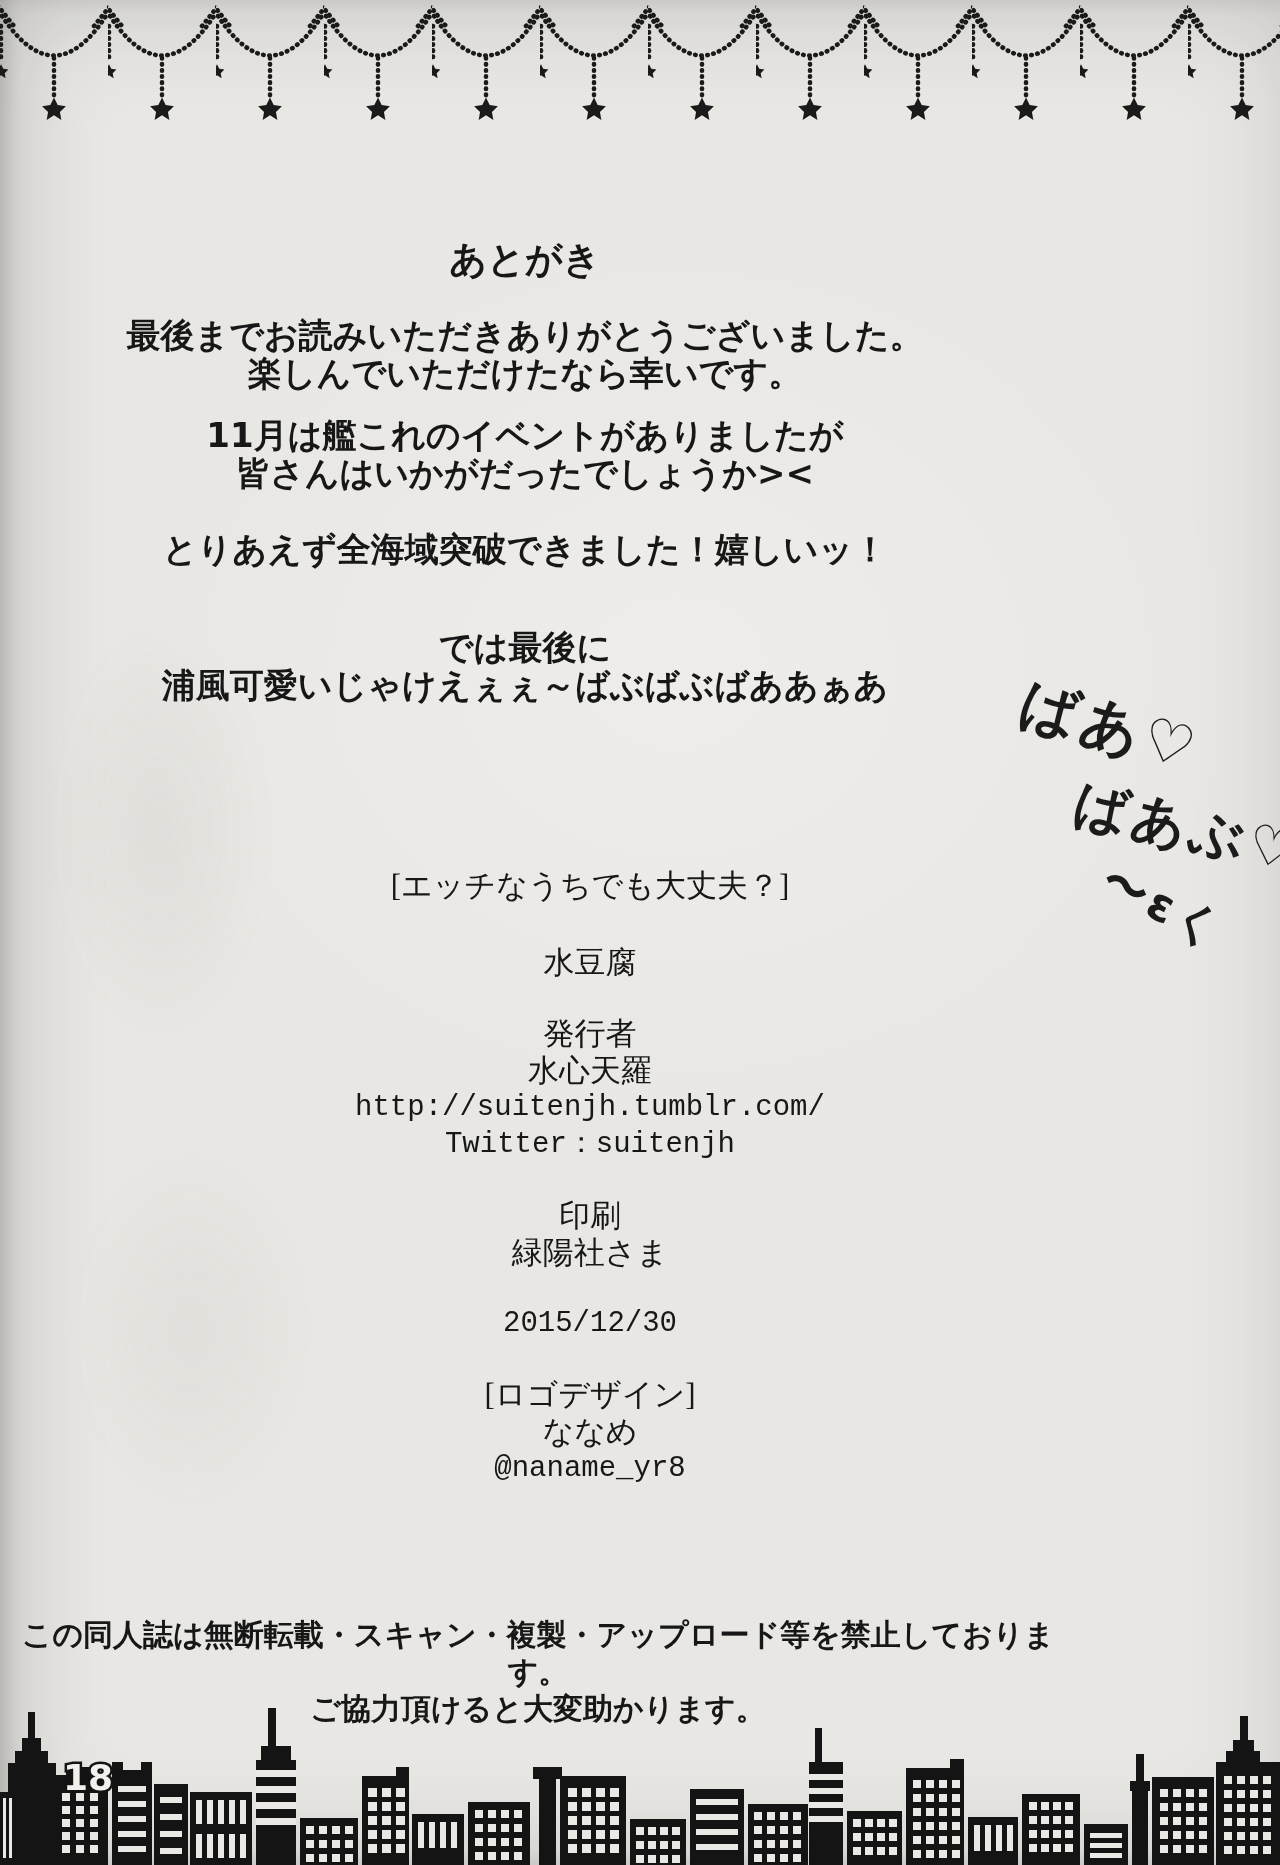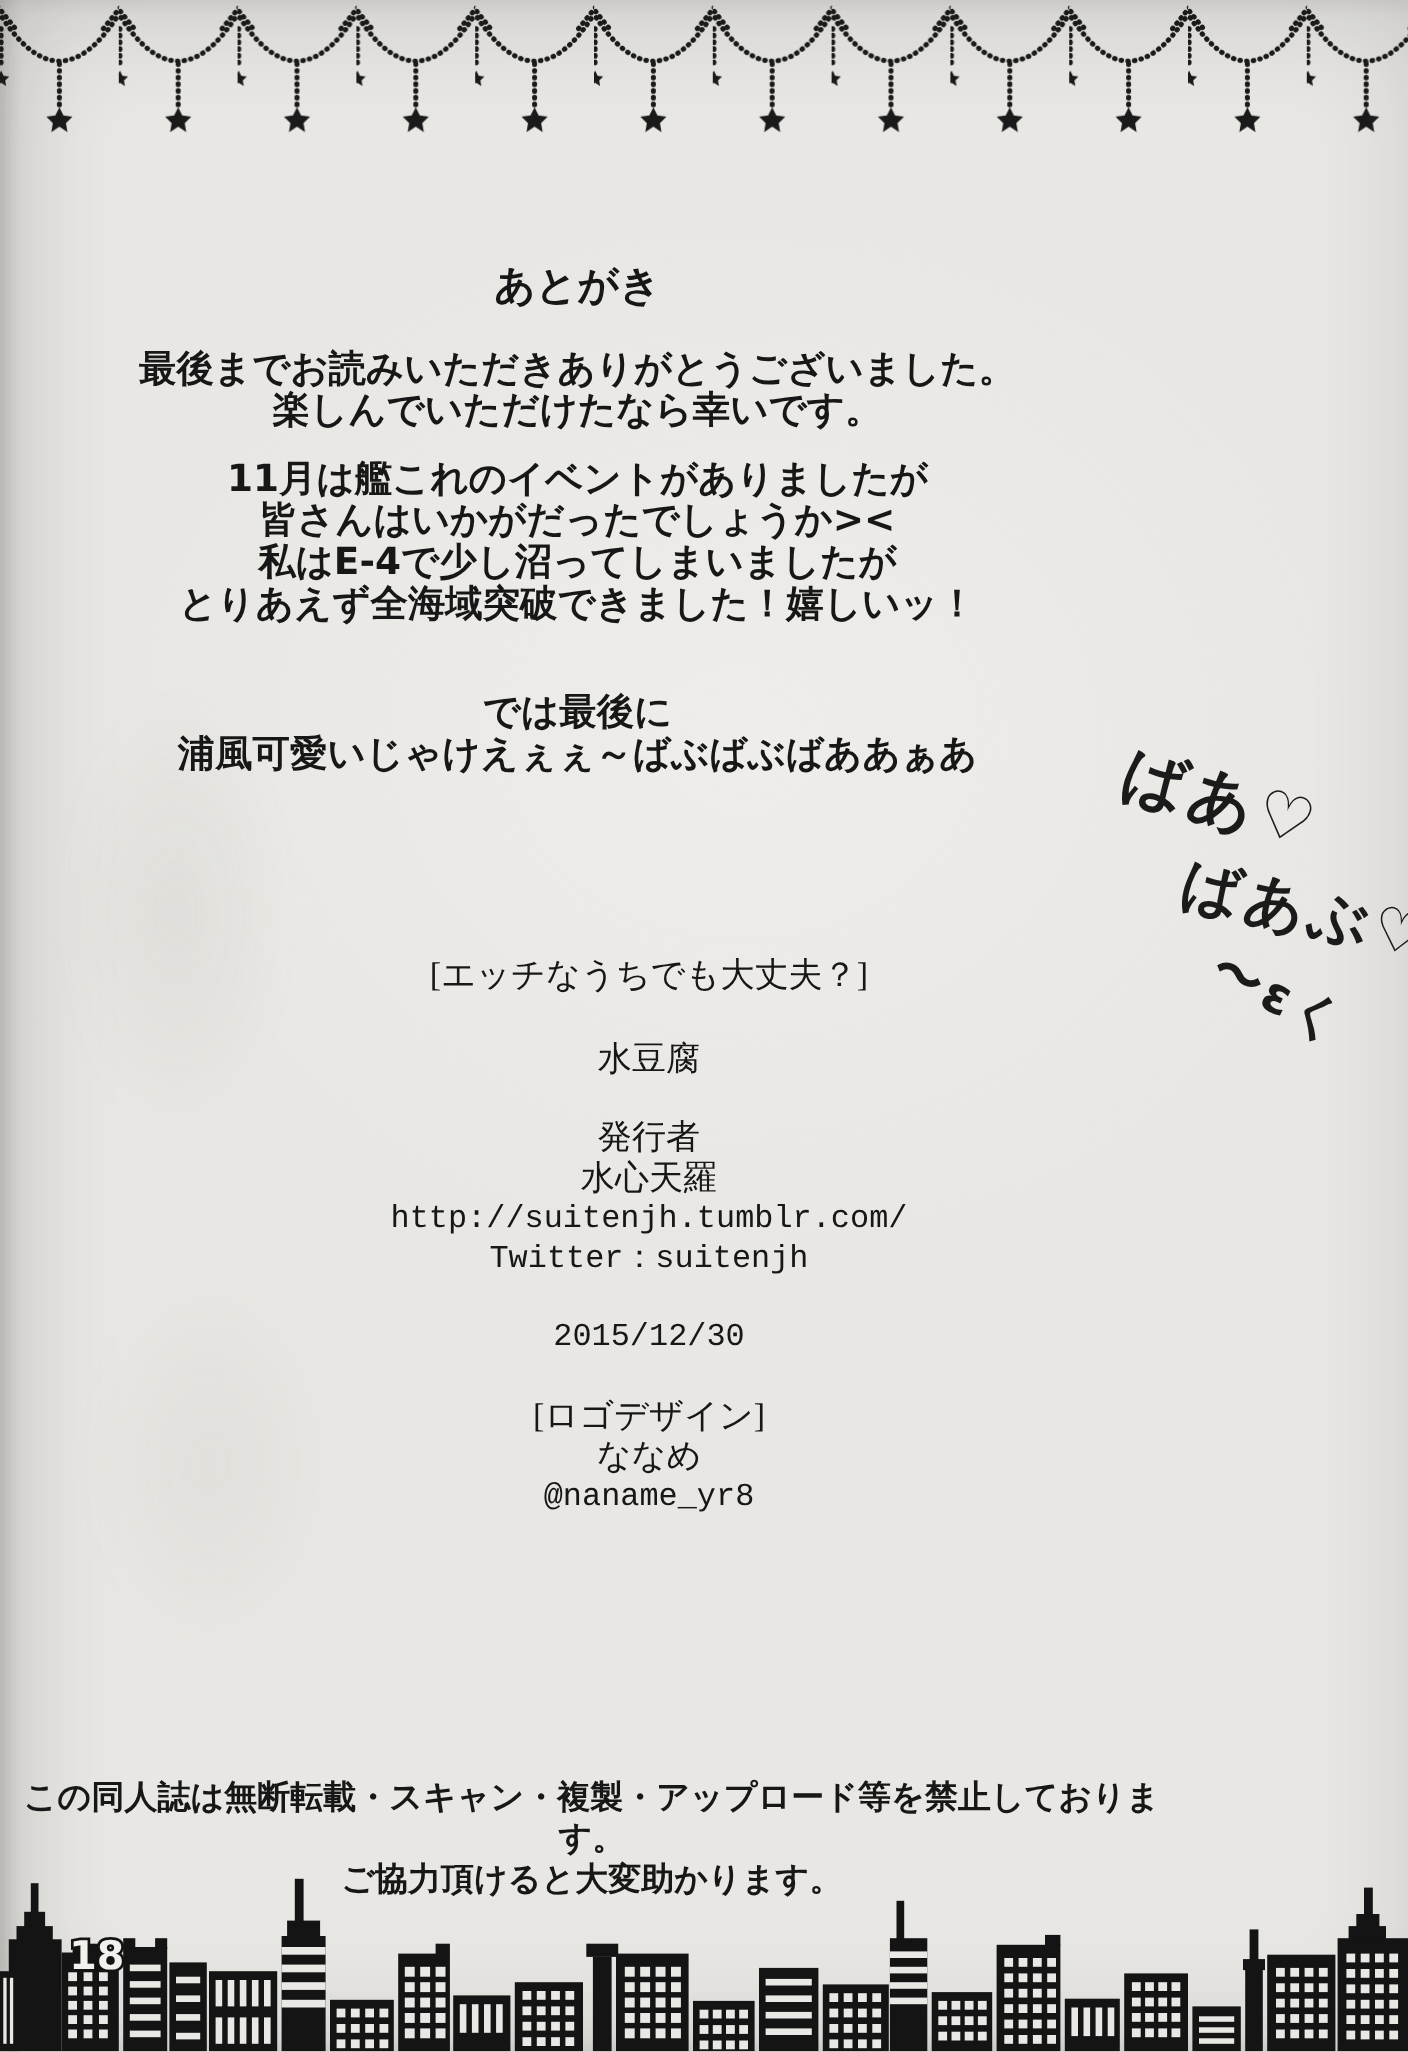--- a/index.html
+++ b/index.html
@@ -97,21 +97,21 @@
 
   <div class="content">
     <h1 class="title">あとがき</h1>
     <p class="para p1">
       <span class="line">最後までお読みいただきありがとうございました。</span><br>
       <span class="line">楽しんでいただけたなら幸いです。</span>
     </p>
     <p class="para p2">
       <span class="line">11月は艦これのイベントがありましたが</span><br>
       <span class="line">皆さんはいかがだったでしょうか&gt;&lt;</span><br>
-      <span class="line">私はE-4で少し沼ってしまいましたが</span><br>
+      <br>
       <span class="line">とりあえず全海域突破できました！嬉しいッ！</span>
     </p>
     <p class="para p3">
       <span class="line">では最後に</span><br>
       <span class="line">浦風可愛いじゃけえぇぇ～ばぶばぶばああぁあ</span>
     </p>
   </div>
 
   <div class="handwriting">
     <span class="hw1">ばあ♡</span>
@@ -126,20 +126,24 @@
       <div class="credit-line">水豆腐</div>
     </div>
 
     <div class="credit-sec">
       <div class="credit-line">発行者</div>
       <div class="credit-line">水心天羅</div>
       <div class="credit-line mono">http://suitenjh.tumblr.com/</div>
       <div class="credit-line mono">Twitter：suitenjh</div>
     </div>
 
+    <div class="credit-sec">
+      <div class="credit-line">印刷</div>
+      <div class="credit-line">緑陽社さま</div>
+    </div>
 
     <div class="credit-sec">
       <div class="credit-line mono">2015/12/30</div>
     </div>
 
     <div class="credit-sec">
       <div class="credit-line">[ロゴデザイン]</div>
       <div class="credit-line">ななめ</div>
       <div class="credit-line mono">@naname_yr8</div>
     </div>

